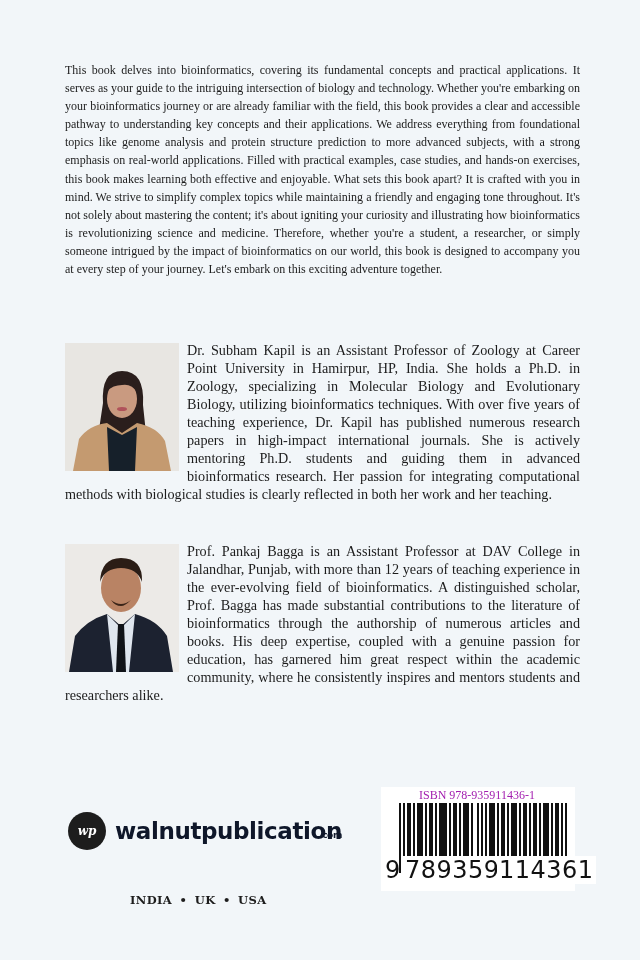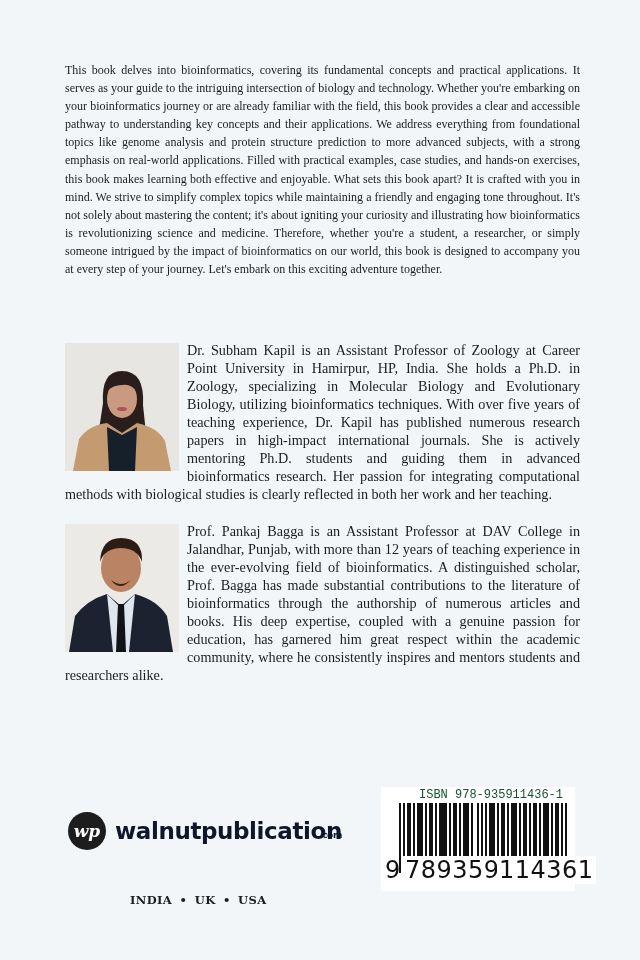--- a/index.html
+++ b/index.html
@@ -23,42 +23,42 @@
   .intro { top: 61px; }
   .bio {
     position: absolute;
     left: 65px;
     width: 515px;
     font-size: 14.2px;
     line-height: 18px;
     text-align: justify;
   }
   .bio1 { top: 341px; }
-  .bio2 { top: 522px; }
+  .bio2 { top: 542px; }
   .photo {
     float: left;
     width: 114px;
     height: 128px;
     margin: 2px 8px 0 0;
     position: relative;
     overflow: hidden;
   }
   .photo1 { background: #e9e7e4; }
   .photo2 { background: #ecebe8; }
   .logo {
     position: absolute;
     left: 68px; top: 812px;
     display: flex; align-items: center;
   }
   .logo-mark {
     width: 38px; height: 38px; border-radius: 50%;
     background: #1d1d1d; color: #fff;
     display: flex; align-items: center; justify-content: center;
     font-family: "DejaVu Serif", serif; font-style: italic;
-    font-size: 17px; font-weight: bold;
+    font-size: 12px; font-weight: bold;
   }
   .logo-text {
     margin-left: 9px;
     font-family: "DejaVu Sans", sans-serif;
     font-weight: bold; font-size: 23px;
     letter-spacing: -0.4px;
     color: #0f172a;
     position: relative;
     line-height: 24px;
   }
@@ -77,22 +77,22 @@
     margin-top: 36px;
   }
   .barcode-box {
     position: absolute;
     left: 381px; top: 787px;
     width: 194px; height: 104px;
     background: #ffffff;
   }
   .isbn-text {
     position: absolute; left: 38px; top: 1px;
-    font-family: Liberation Mono, monospace;
-    font-size: 12px; color: #14532d;
+    font-family: Liberation Serif, serif;
+    font-size: 12px; color: #a21caf;
   }
   .bars {
     position: absolute; left: 16px; top: 16px;
     width: 172px; height: 70px;
   }
   .digits {
     position: absolute; top: 69px; left: 0;
     font-family: "DejaVu Sans", sans-serif;
     font-size: 24px; color: #111; letter-spacing: 0.5px;
     background: transparent;

